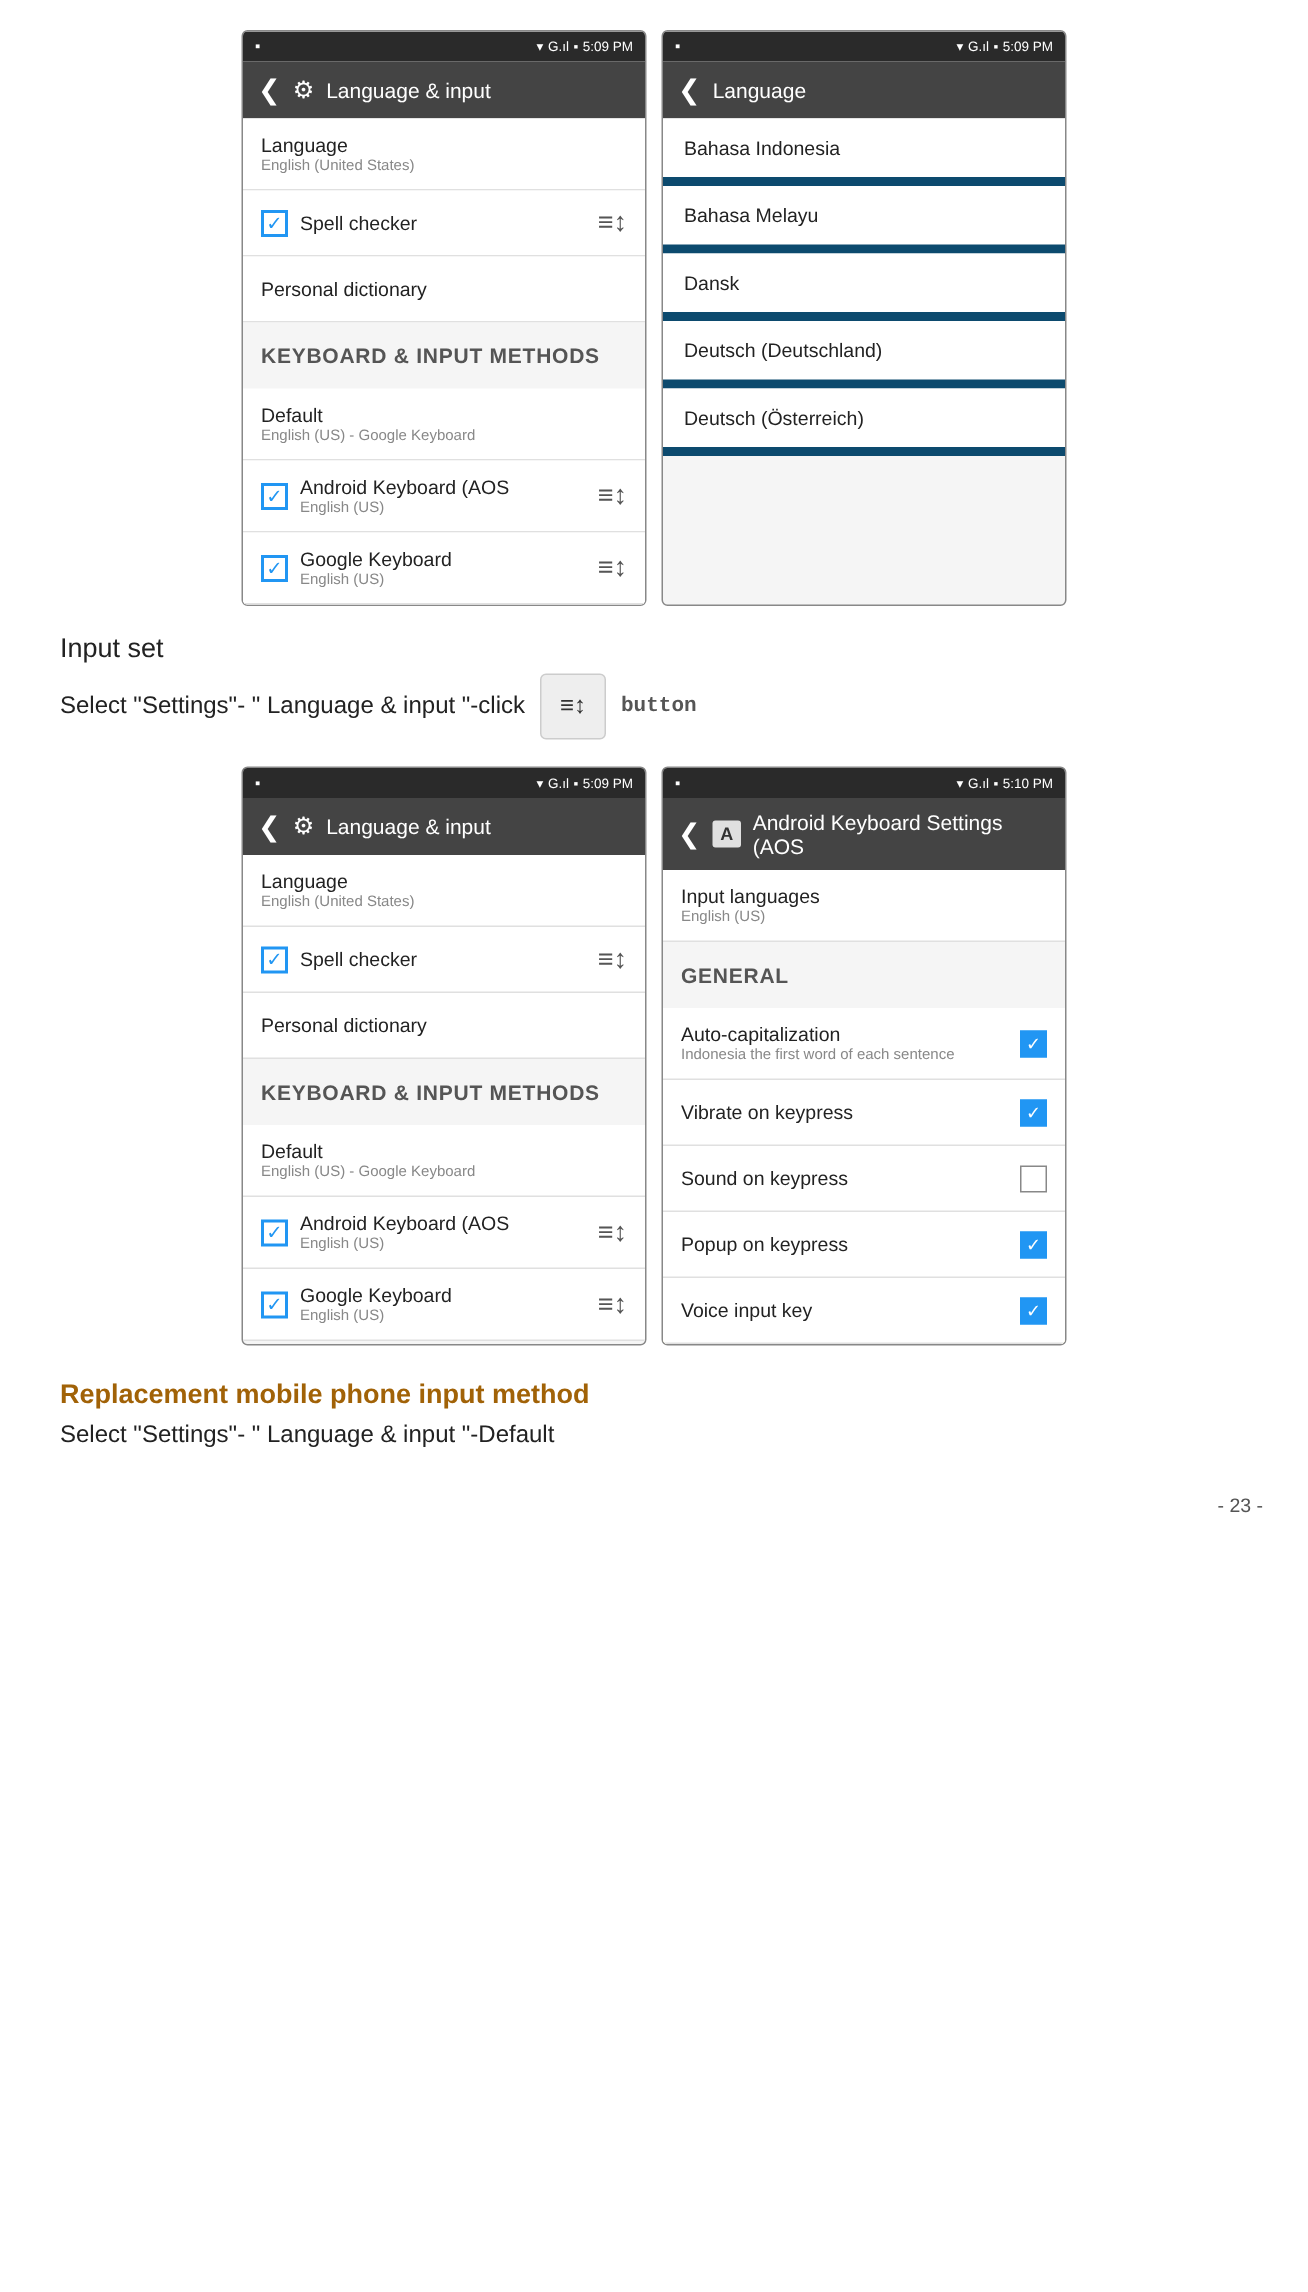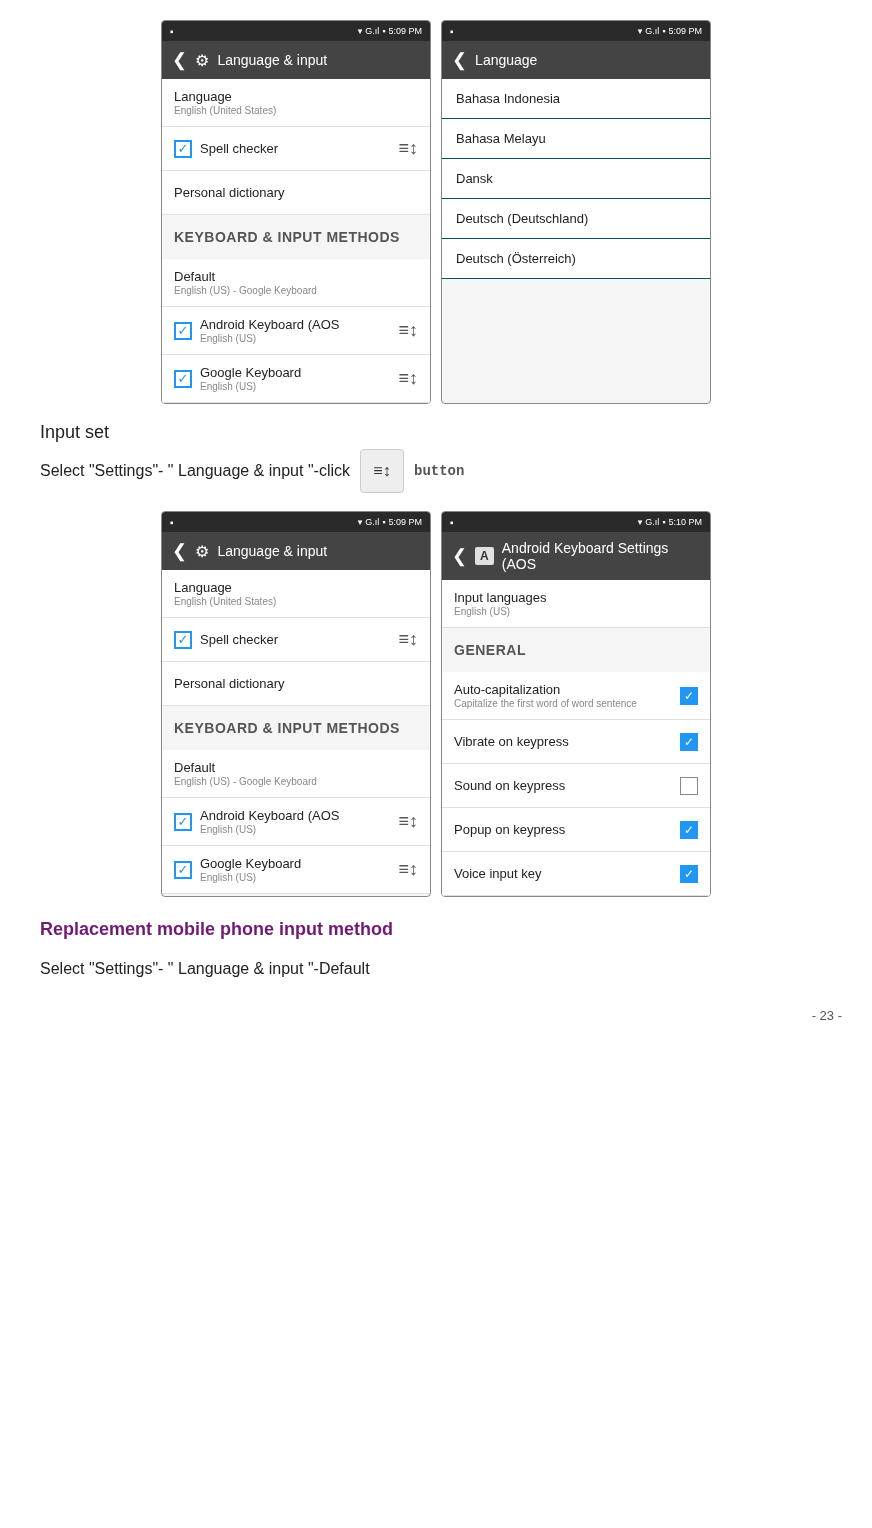--- a/index.html
+++ b/index.html
@@ -116,21 +116,21 @@
     }
     .settings-item .settings-icon {
       font-size: 18px;
       color: #555;
       cursor: pointer;
     }
 
     
     .lang-item {
       background: #fff;
-      border-bottom: 1px solid #0c4a6e;
+      border-bottom: 6px solid #0c4a6e;
       padding: 12px 14px;
       font-size: 13px;
       color: #222;
     }
 
     
     .instruction-section {
       margin: 10px 0 18px 0;
       padding: 0 10px;
     }
@@ -205,22 +205,22 @@
     .kb-checkbox.checked::after { content: '✓'; }
 
     
     .replacement-section {
       padding: 0 10px;
       margin-top: 10px;
     }
     .replacement-title {
       font-size: 18px;
       font-weight: bold;
-      color: #701a75;
-      margin-bottom: 20px;
+      color: #a16207;
+      margin-bottom: 8px;
     }
     .replacement-text {
       font-size: 16px;
       color: #222;
     }
 
     
     .page-number {
       text-align: right;
       margin-top: 30px;
@@ -433,21 +433,21 @@
           </div>
         </div>
 
         <div class="settings-item section-header">
           <span>GENERAL</span>
         </div>
 
         <div class="settings-item">
           <div class="item-text">
             <span class="item-title">Auto-capitalization</span>
-            <span class="item-sub">Capitalize the first word of word sentence</span>
+            <span class="item-sub">Indonesia the first word of each sentence</span>
           </div>
           <div class="kb-checkbox checked"></div>
         </div>
 
         <div class="settings-item">
           <div class="item-text">
             <span class="item-title">Vibrate on keypress</span>
           </div>
           <div class="kb-checkbox checked"></div>
         </div>

